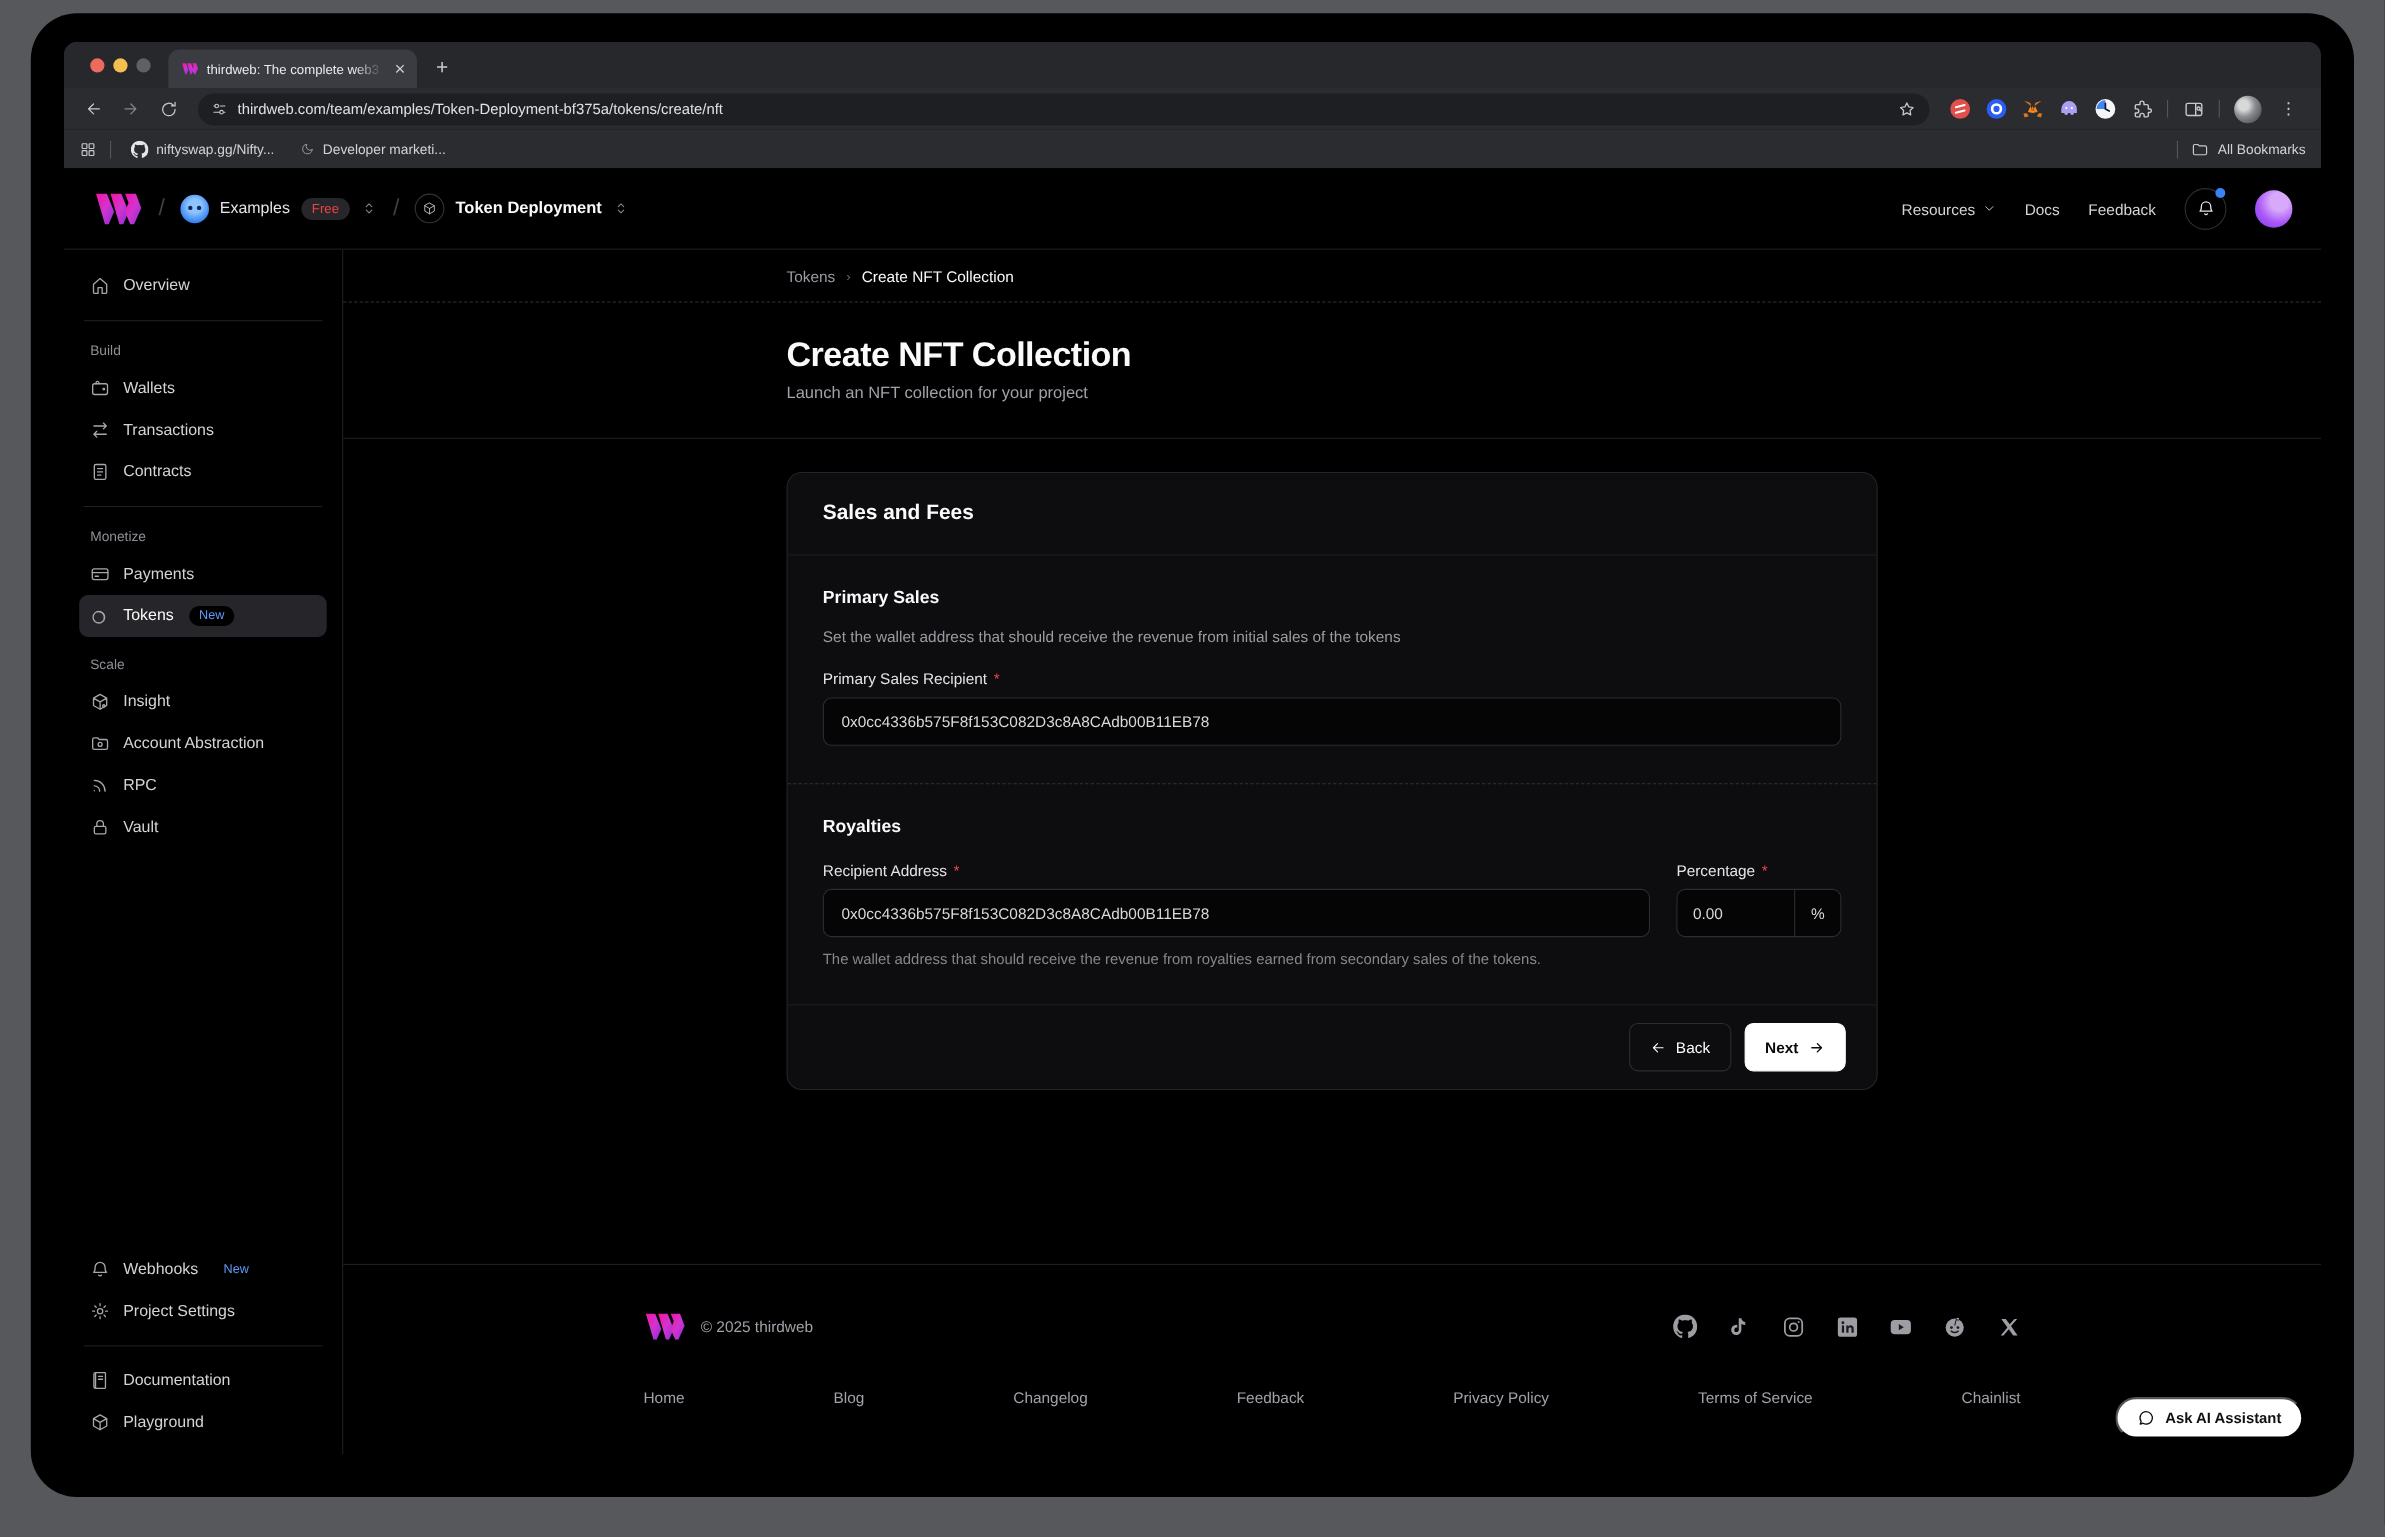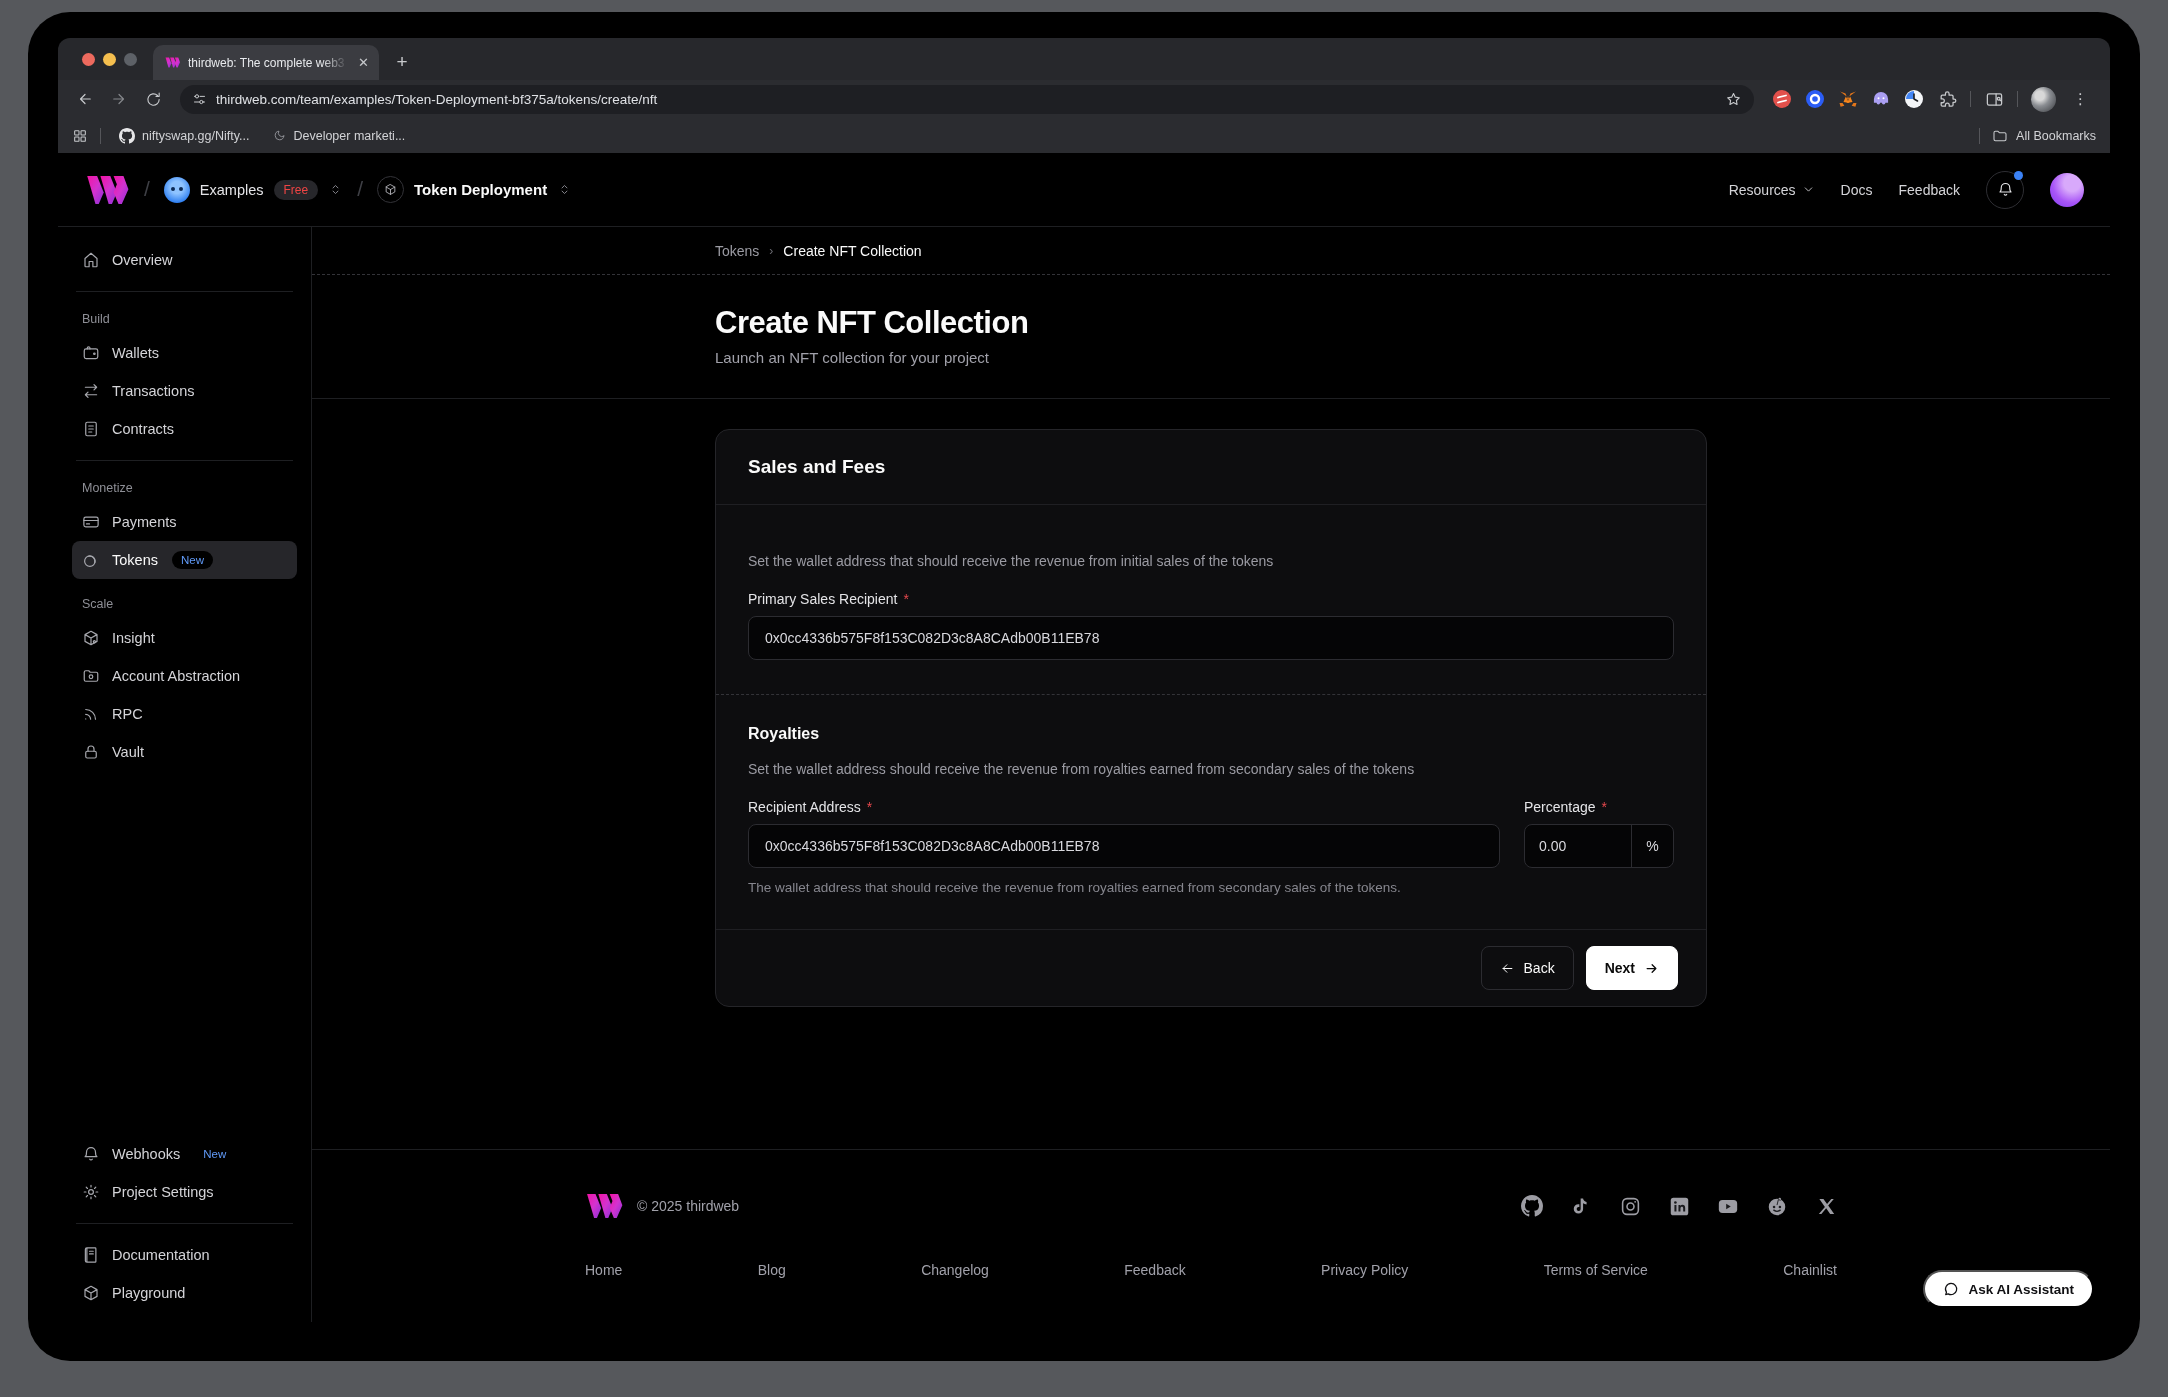--- a/index.html
+++ b/index.html
@@ -449,33 +449,33 @@
           </div>
 
           <div class="content">
             <div class="container">
               <div class="card">
                 <div class="cardhead">
                   <div class="cardtitle">Sales and Fees</div>
                 </div>
 
                 <div class="csection">
+                  <div class="csheading">Primary Sales</div>
                   <div class="csdesc">Set the wallet address that should receive the revenue from initial sales of the tokens</div>
                   <div class="flabel">
                     <span>Primary Sales Recipient</span>
                     <span class="req">*</span>
                   </div>
                   <input class="tinput" type="text" value="0x0cc4336b575F8f153C082D3c8A8CAdb00B11EB78" style="">
                 </div>
 
                 <div class="dashedsep"></div>
 
                 <div class="csection">
                   <div class="csheading">Royalties</div>
-                  <div class="csdesc">Set the wallet address should receive the revenue from royalties earned from secondary sales of the tokens</div>
                   <div class="royrow">
                     <div class="roymain">
                       <div class="flabel">
                         <span>Recipient Address</span>
                         <span class="req">*</span>
                       </div>
                       <input class="tinput" type="text" value="0x0cc4336b575F8f153C082D3c8A8CAdb00B11EB78" style="">
                       <div class="helper">The wallet address that should receive the revenue from royalties earned from secondary sales of the tokens.</div>
                     </div>
                     <div class="roypct">

